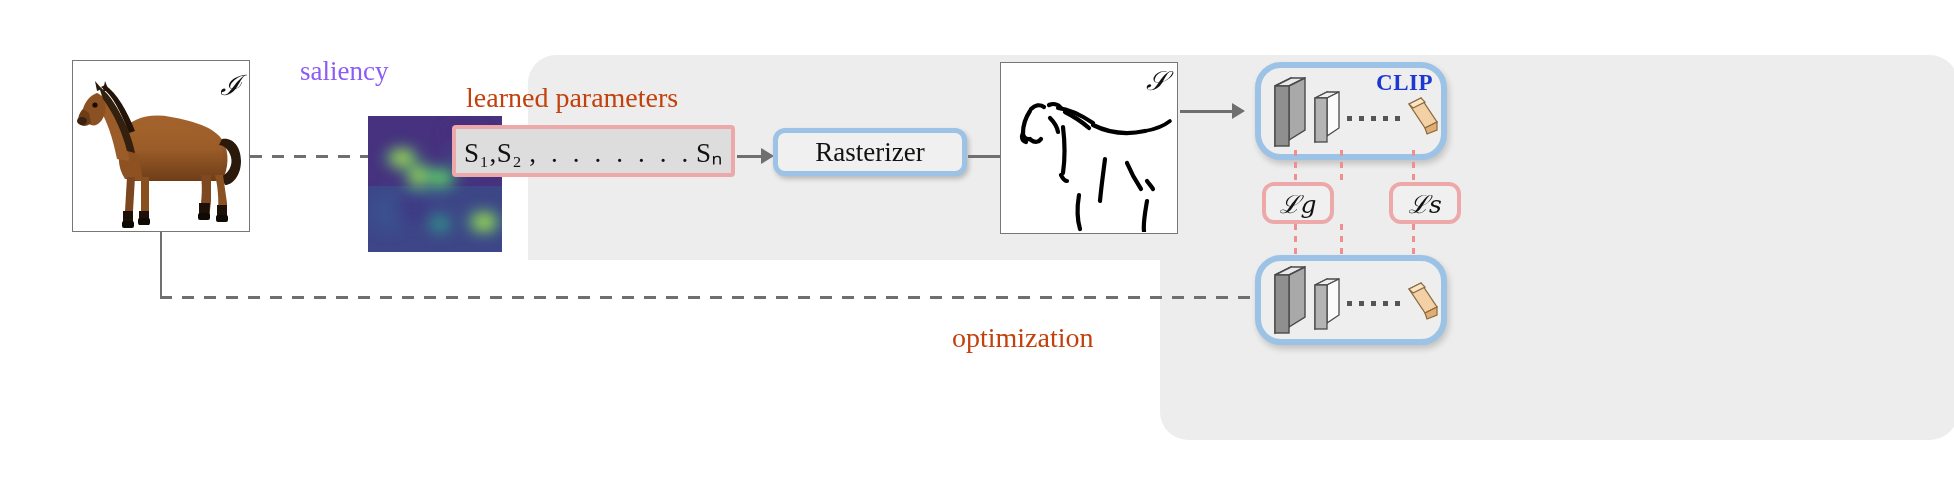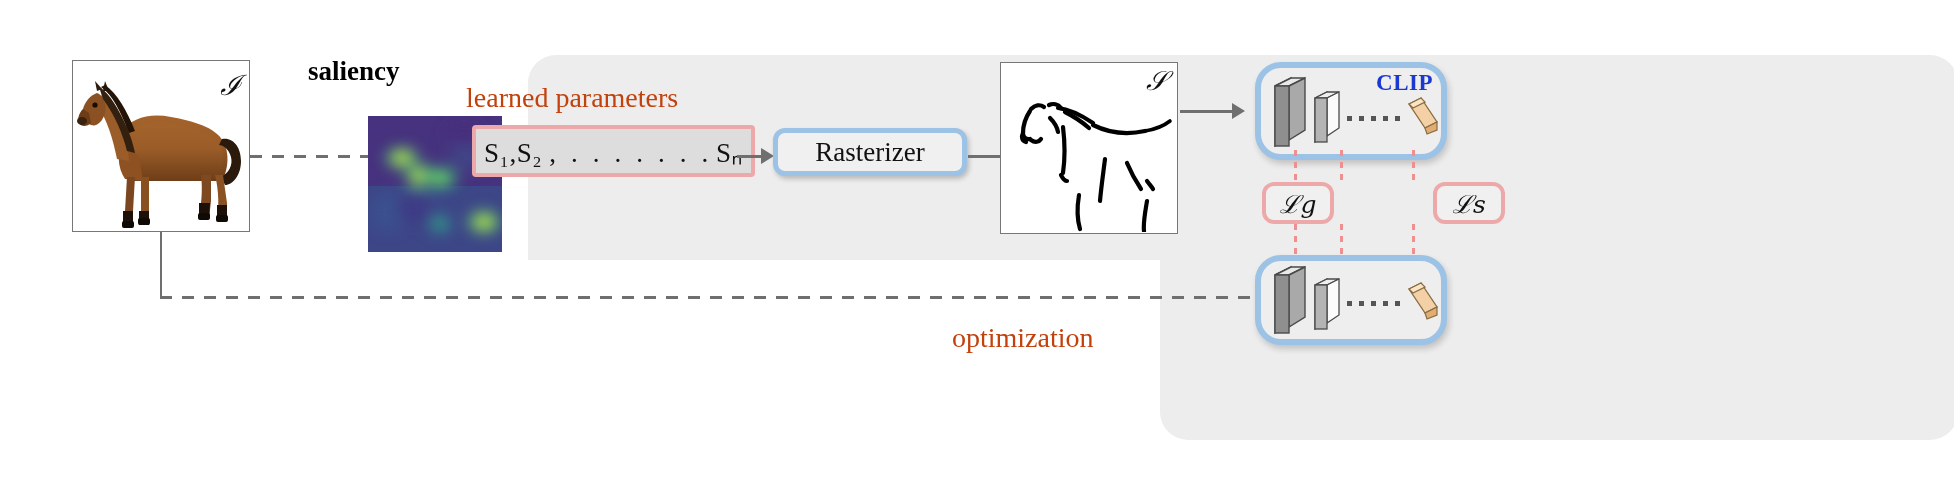--- a/index.html
+++ b/index.html
@@ -16,31 +16,31 @@
   #panel-join{left:528px;top:150px;width:760px;height:110px;background:#ededed;}
   #panel-join2{left:1160px;top:200px;width:798px;height:80px;background:#ededed;}
 
   
   #img-frame{left:72px;top:60px;width:178px;height:172px;
              background:#fff;border:1.5px solid #777;box-sizing:border-box;}
   #img-label{right:8px;top:4px;font-size:28px;font-style:italic;
              font-family:"DejaVu Serif", serif;color:#111;}
 
   
-  #sal-label{left:308px;top:56px;font-size:27px;color:#000000;font-weight:bold;}
+  #sal-label{left:300px;top:56px;font-size:27px;color:#8b5cf6;}
   #sal-map{left:368px;top:116px;width:134px;height:136px;
            background:#3b0f70;overflow:hidden;}
 
   
   .serif{font-family:"Liberation Serif", serif;color:#c2410c;}
   #lp-label{left:466px;top:82px;font-size:28px;}
   #opt-label{left:952px;top:322px;font-size:28px;}
 
   
-  #sbox{left:472px;top:125px;width:283px;height:52px;
+  #sbox{left:452px;top:125px;width:283px;height:52px;
         background:#dddddd;border:4px solid #eda9a9;border-radius:4px;
         box-sizing:border-box;display:flex;align-items:center;
         justify-content:center;}
   #sbox span{font-size:27px;color:#111;letter-spacing:.5px;
              font-family:"Liberation Serif", serif;white-space:pre;}
 
   
   #rast{left:773px;top:128px;width:194px;height:48px;
         background:#f0f0f0;border:5px solid #9cc3e5;border-radius:12px;
         box-sizing:border-box;display:flex;align-items:center;
@@ -59,21 +59,21 @@
   #clip-top{left:1255px;top:62px;width:192px;height:98px;}
   #clip-bot{left:1255px;top:255px;width:192px;height:90px;}
   #clip-word{right:8px;top:2px;font-size:23px;font-weight:bold;color:#1b39d0;
              font-family:"Liberation Serif", serif;letter-spacing:.5px;}
 
   
   .lossbox{background:#f0f0f0;border:4px solid #eda9a9;border-radius:12px;
            box-sizing:border-box;display:flex;align-items:center;
            justify-content:center;}
   #loss-g{left:1262px;top:182px;width:72px;height:42px;align-items:flex-end;}
-  #loss-s{left:1433px;top:182px;width:72px;height:42px;}
+  #loss-s{left:1389px;top:182px;width:72px;height:42px;}
   .lossbox span{font-size:25px;font-style:italic;color:#111;
                 font-family:"DejaVu Serif", serif;}
 
   
   .pinkline{width:3px;background:repeating-linear-gradient(
         to bottom,#ef8f8f 0 6px,transparent 6px 12px);}
 
   
   .dashh{height:3px;background:repeating-linear-gradient(
         to right,#6f6f6f 0 12px,transparent 12px 22px);}

